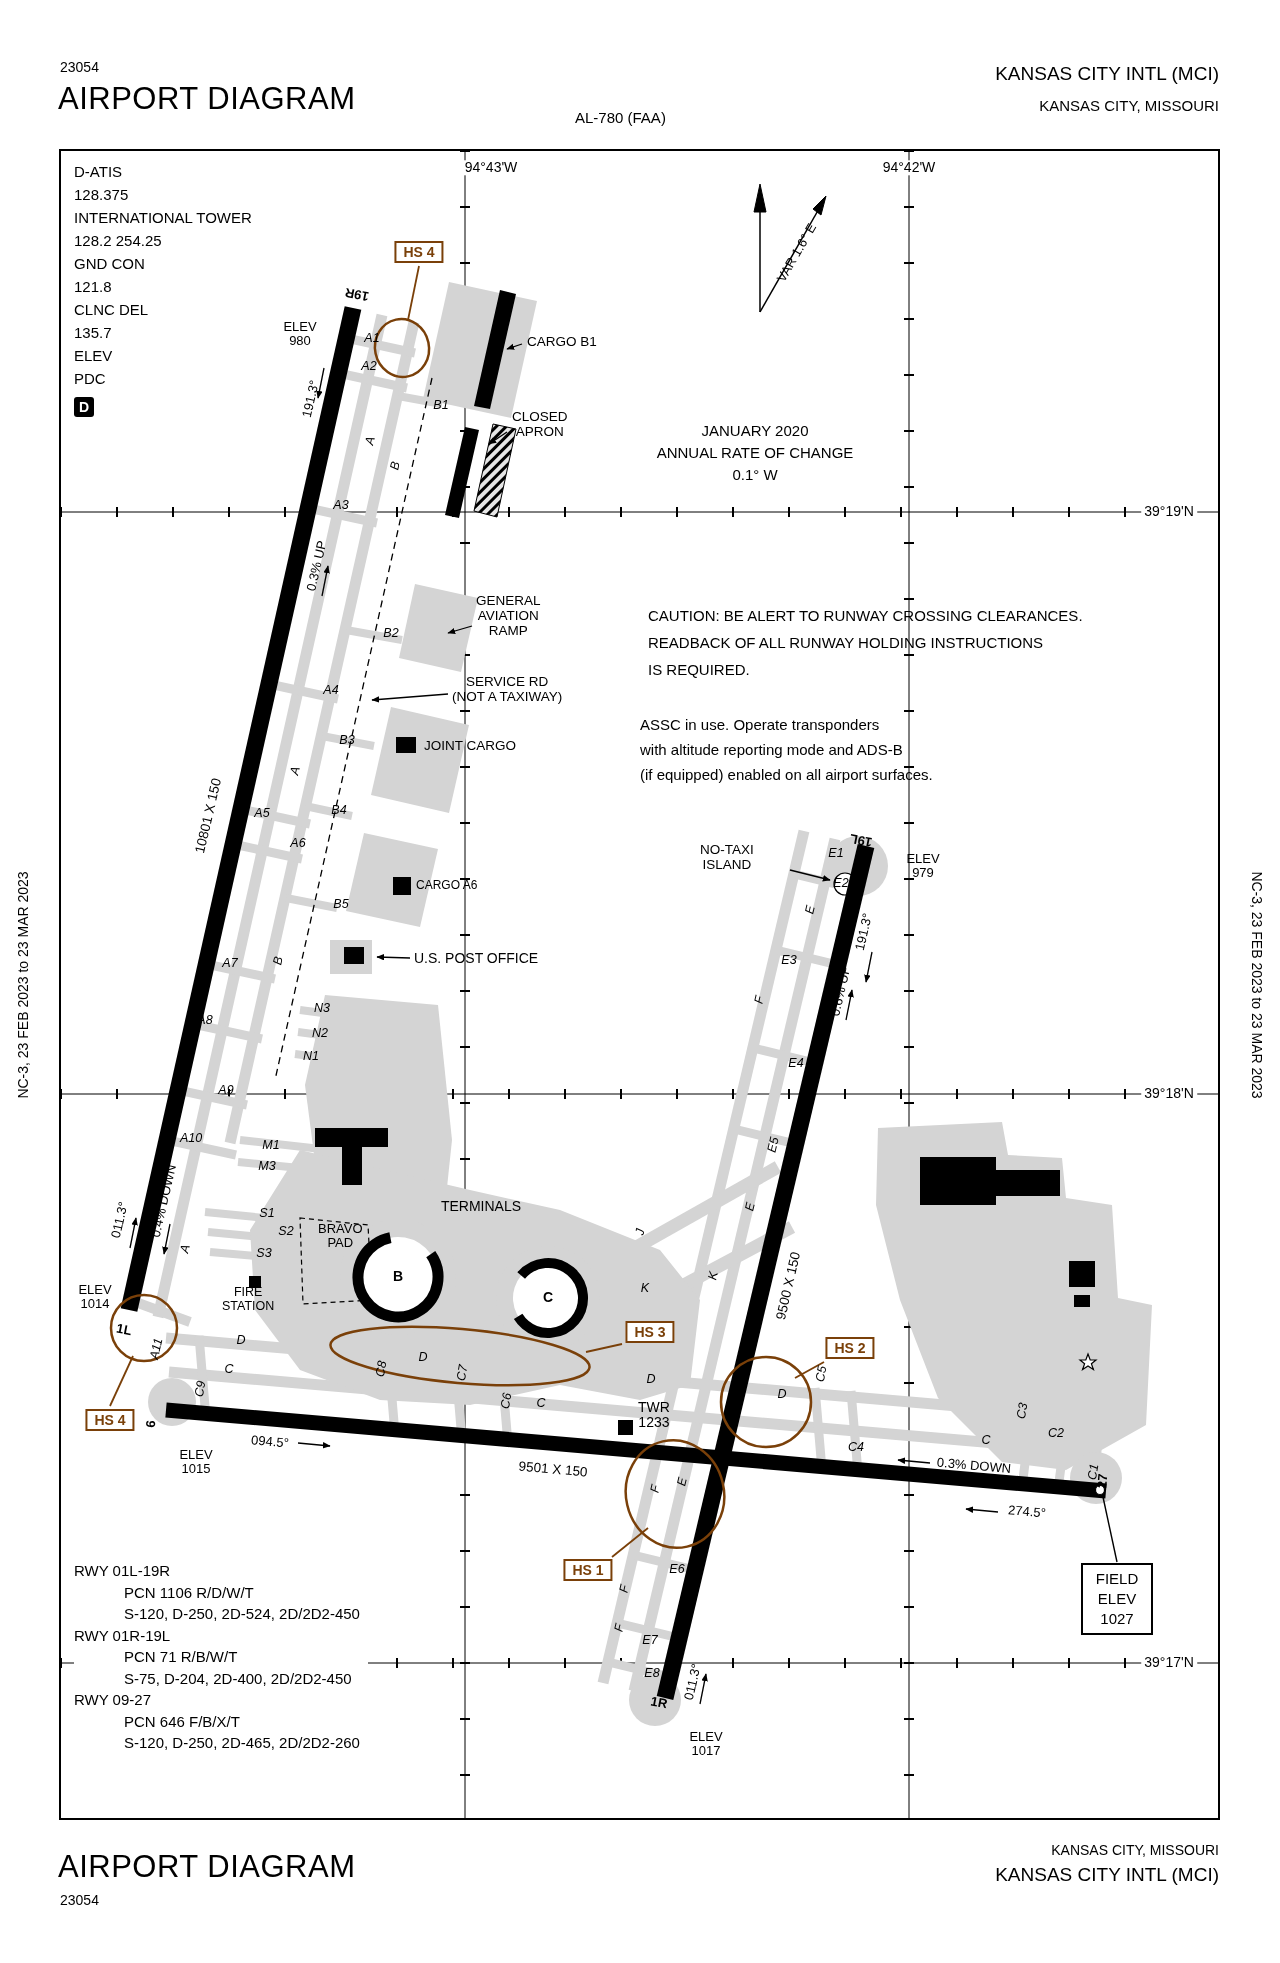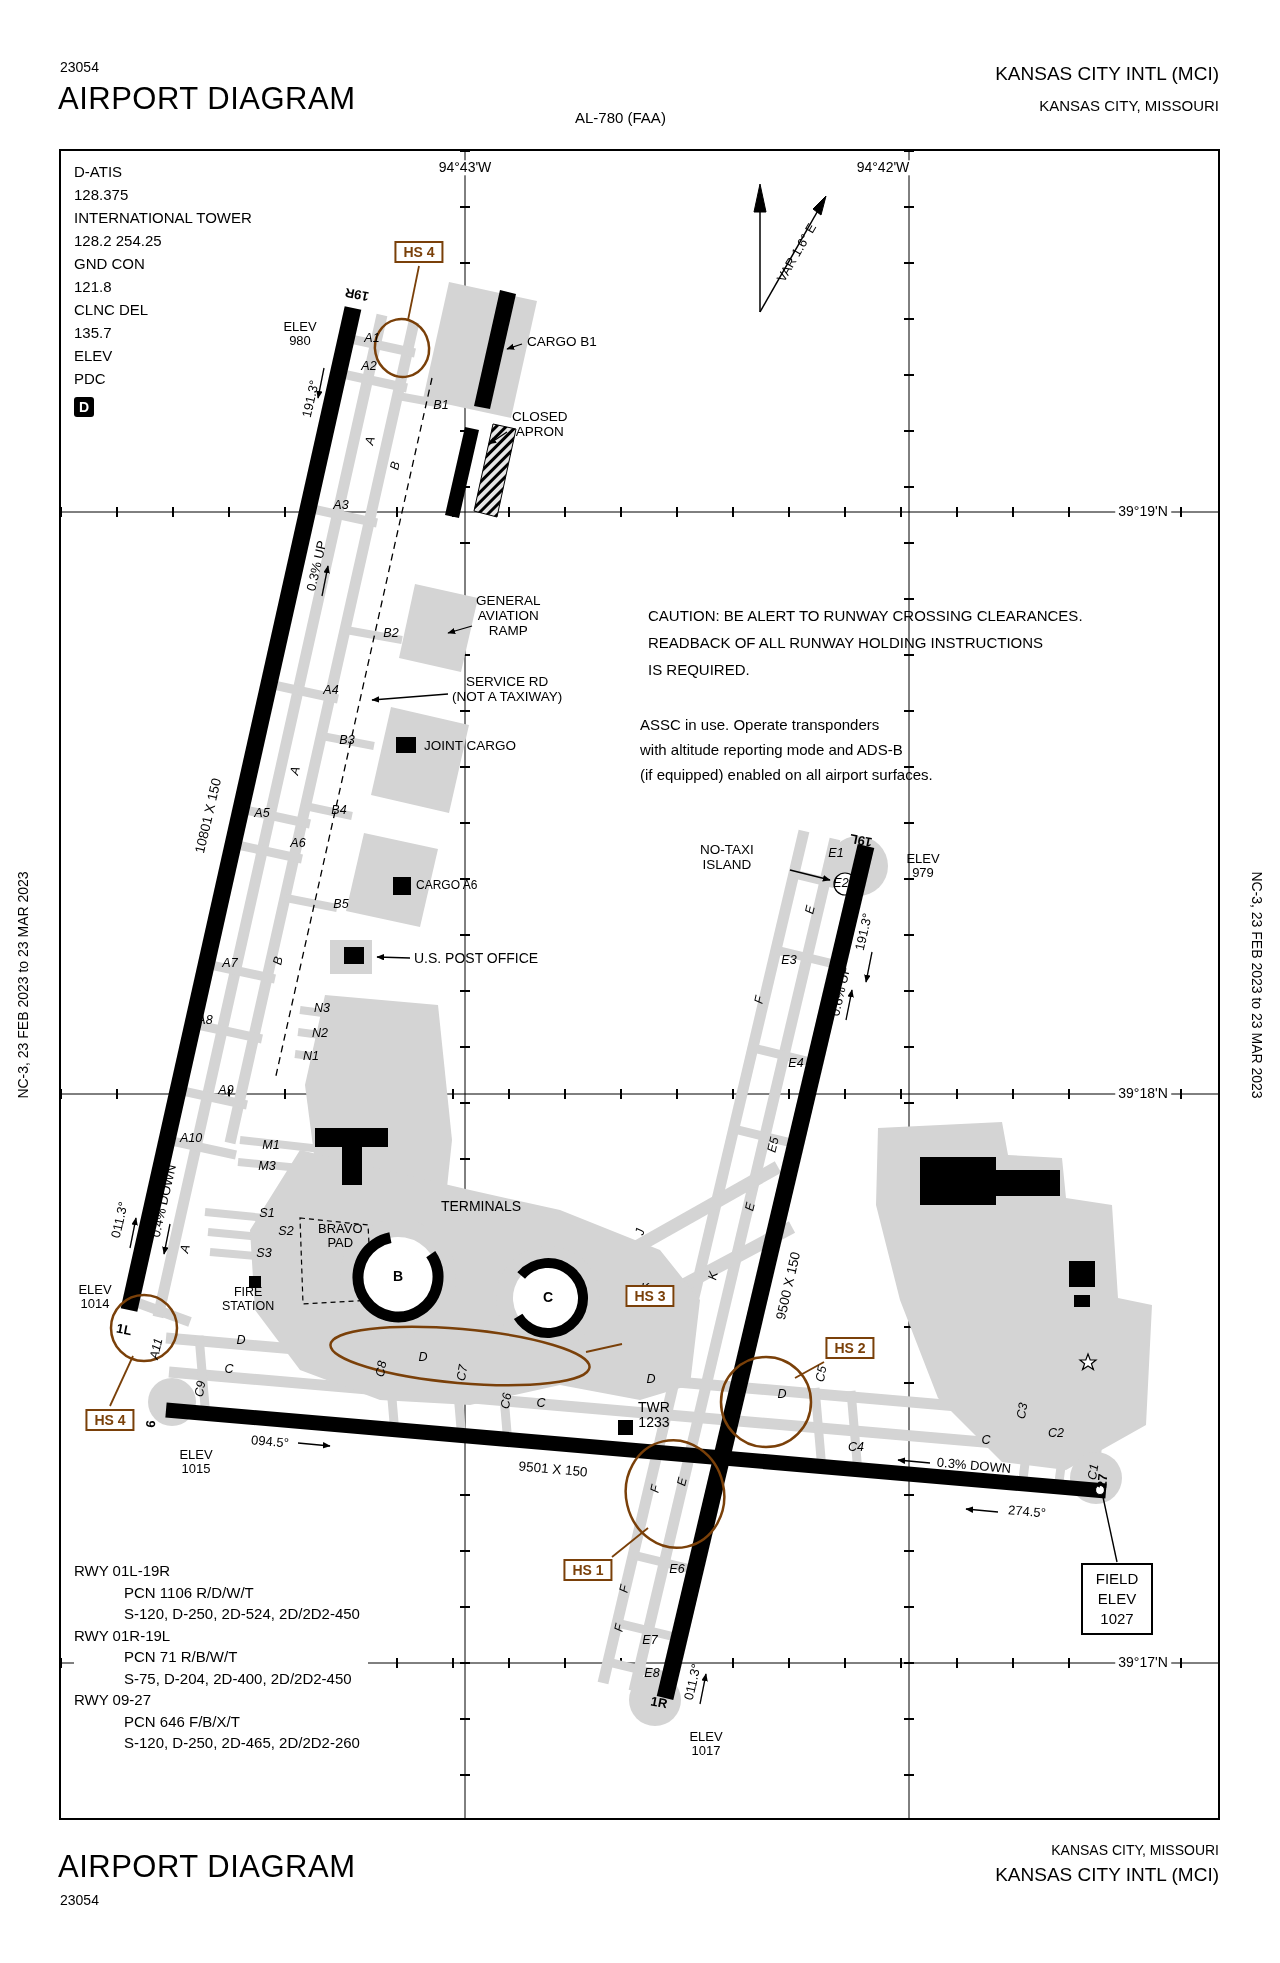--- a/index.html
+++ b/index.html
@@ -3,21 +3,21 @@
 <meta charset="utf-8">
 <style>
   html,body{margin:0;padding:0;background:#fff;}
   .page{position:relative;width:1280px;height:1963px;background:#fff;overflow:hidden;
         font-family:"Liberation Sans",sans-serif;color:#000;}
   svg.geo{position:absolute;left:0;top:0;z-index:1;}
   
   .lb{position:absolute;z-index:3;font-size:13px;line-height:1.1;white-space:nowrap;}
   .c{transform:translate(-50%,-50%);}
   .ctr{text-align:center;}
-  .bg{background:#fff;padding:0 3px;}
+  .bg{background:#fff;padding:0 3px;margin-left:26px;}
   .bold{font-weight:bold;}
   .tx{font-style:italic;font-size:12.5px;}
   .f14{font-size:14px;}
   .f15{font-size:15px;}
   
   .r77{transform:translate(-50%,-50%) rotate(-77deg);}
   .r80{transform:translate(-50%,-50%) rotate(-80deg);}
   .r11{transform:translate(-50%,-50%) rotate(11deg);}
   .r191{transform:translate(-50%,-50%) rotate(191deg);}
   .r95{transform:translate(-50%,-50%) rotate(95deg);}
@@ -244,35 +244,40 @@
     <div>GND CON</div>
     <div>121.8</div>
     <div>CLNC DEL</div>
     <div>135.7</div>
     <div>ELEV</div>
     <div>PDC</div>
     <div class="db">D</div>
   </div>
 
   <div class="lb c rv" style="left:797px;top:253px">VAR 1.6° E</div>
+  <div class="blk ctr" style="left:625px;top:420px;width:260px;line-height:22px">
+    <div>JANUARY 2020</div>
+    <div>ANNUAL RATE OF CHANGE</div>
+    <div>0.1° W</div>
+  </div>
 
   <div class="blk" style="left:648px;top:602px;line-height:27px">
     <div>CAUTION: BE ALERT TO RUNWAY CROSSING CLEARANCES.</div>
     <div class="u">READBACK OF ALL RUNWAY HOLDING INSTRUCTIONS</div>
     <div class="u">IS REQUIRED.</div>
   </div>
   <div class="blk" style="left:640px;top:712px;line-height:25px">
     <div>ASSC in use. Operate transponders</div>
     <div>with altitude reporting mode and ADS-B</div>
     <div>(if equipped) enabled on all airport surfaces.</div>
   </div>
 
   <div class="hsbox c" style="left:419px;top:252px">HS 4</div>
   <div class="hsbox c" style="left:110px;top:1420px">HS 4</div>
-  <div class="hsbox c" style="left:650px;top:1296px">HS 3</div>
+  <div class="hsbox c" style="left:650px;top:1332px">HS 3</div>
   <div class="hsbox c" style="left:850px;top:1348px">HS 2</div>
   <div class="hsbox c" style="left:588px;top:1570px">HS 1</div>
 
   <div class="fld" style="left:1081px;top:1563px">
     <div>FIELD</div>
     <div>ELEV</div>
     <div>1027</div>
   </div>
 
   <div class="lb c r191 bold" style="left:357px;top:294px">19R</div>

